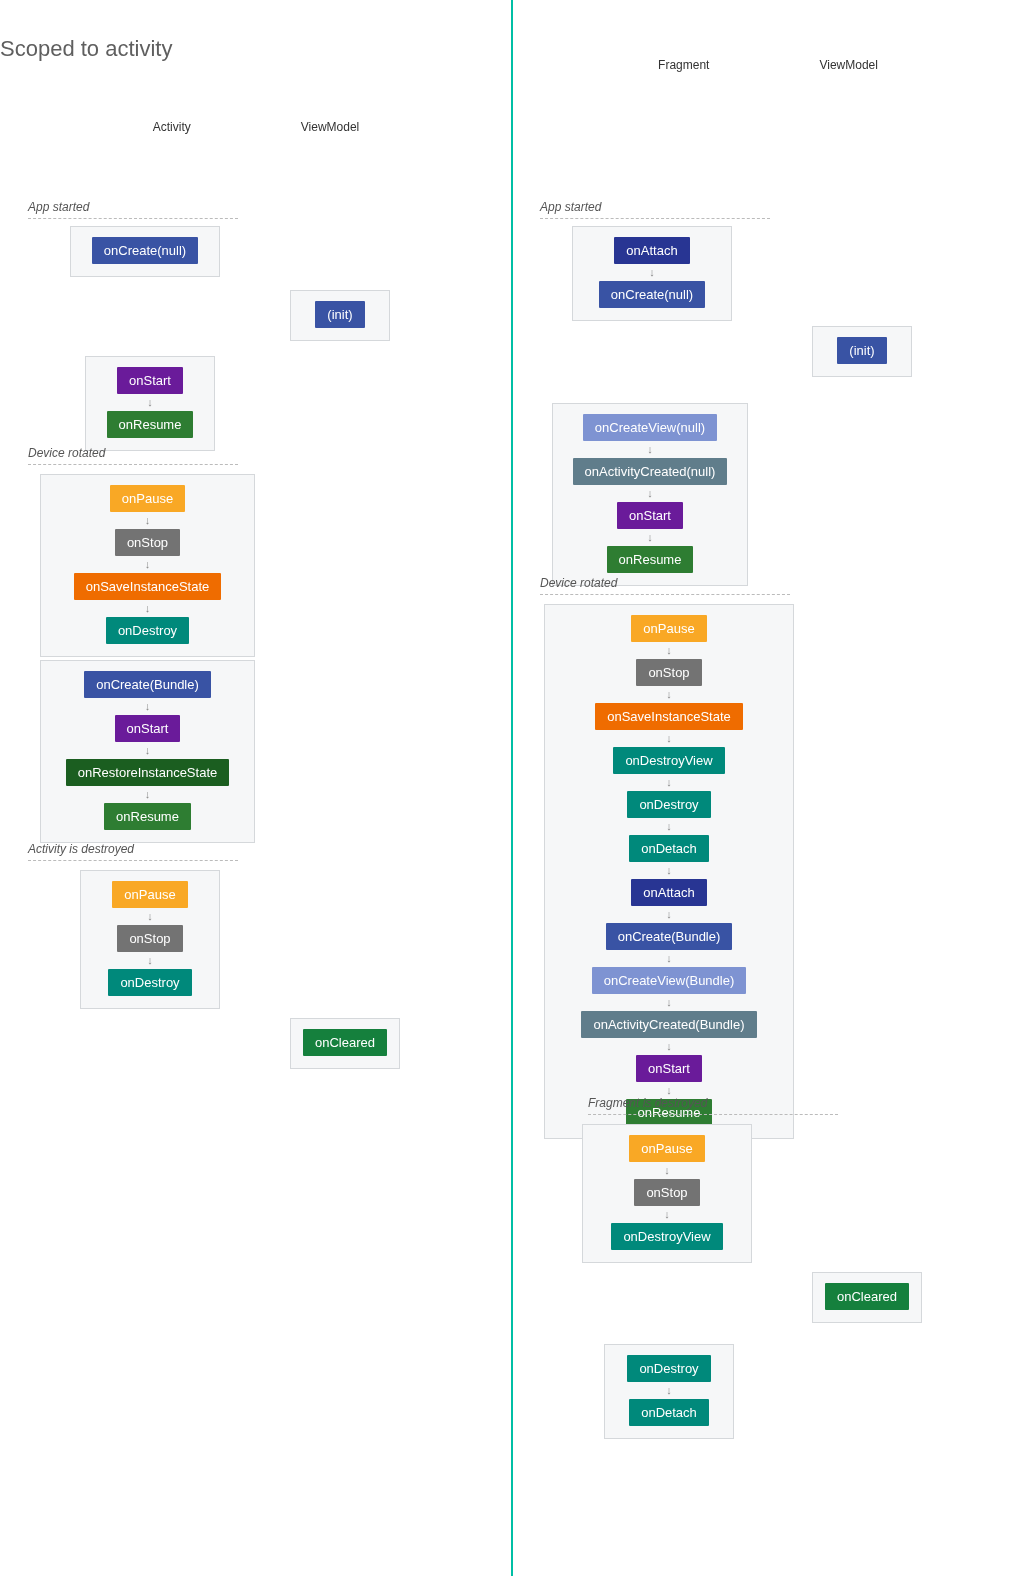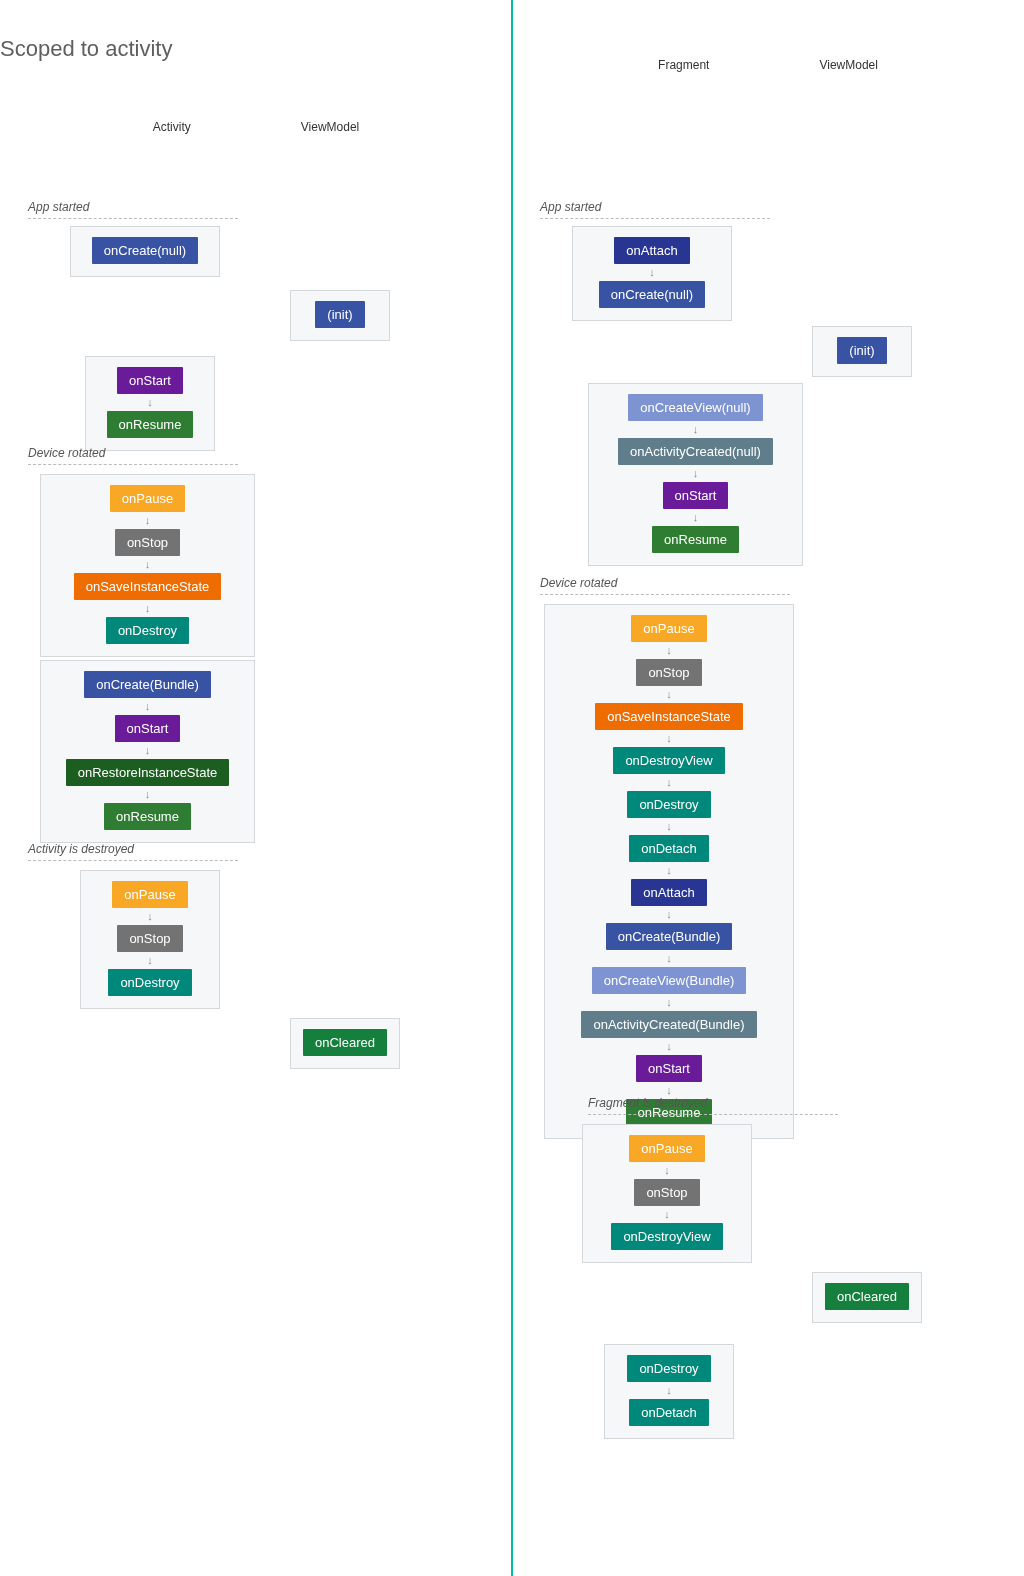--- a/index.html
+++ b/index.html
@@ -105,21 +105,21 @@
       <div class="group" style="left:60px; top:226px; width:160px;">
         <span class="tag c-indigo">onAttach</span>
         <span class="arrow">↓</span>
         <span class="tag c-blue">onCreate(null)</span>
       </div>
 
       <div class="group" style="left:300px; top:326px; width:100px;">
         <span class="tag c-blue">(init)</span>
       </div>
 
-      <div class="group" style="left:40px; top:383px; width:215px;margin-left:36px;">
+      <div class="group" style="left:40px; top:403px; width:196px;">
         <span class="tag c-lblue">onCreateView(null)</span>
         <span class="arrow">↓</span>
         <span class="tag c-slate">onActivityCreated(null)</span>
         <span class="arrow">↓</span>
         <span class="tag c-purple">onStart</span>
         <span class="arrow">↓</span>
         <span class="tag c-green">onResume</span>
       </div>
 
       <div class="event w3" style="left:28px; top:576px;">Device rotated</div>

